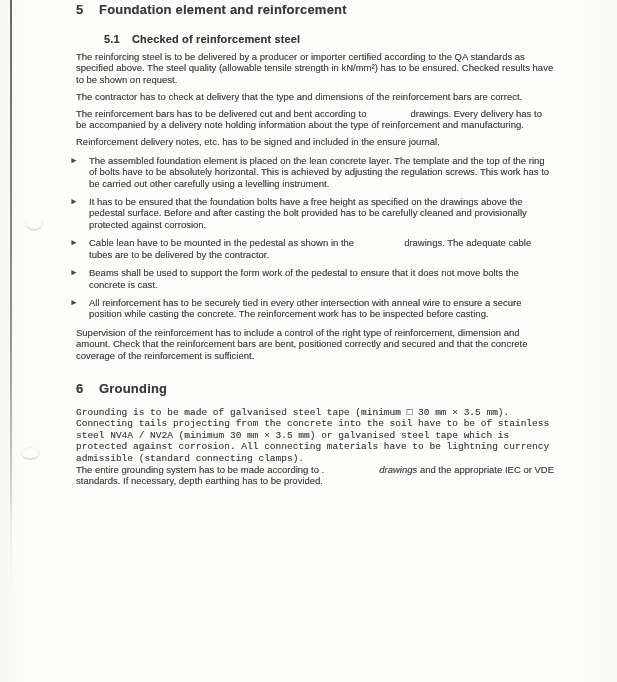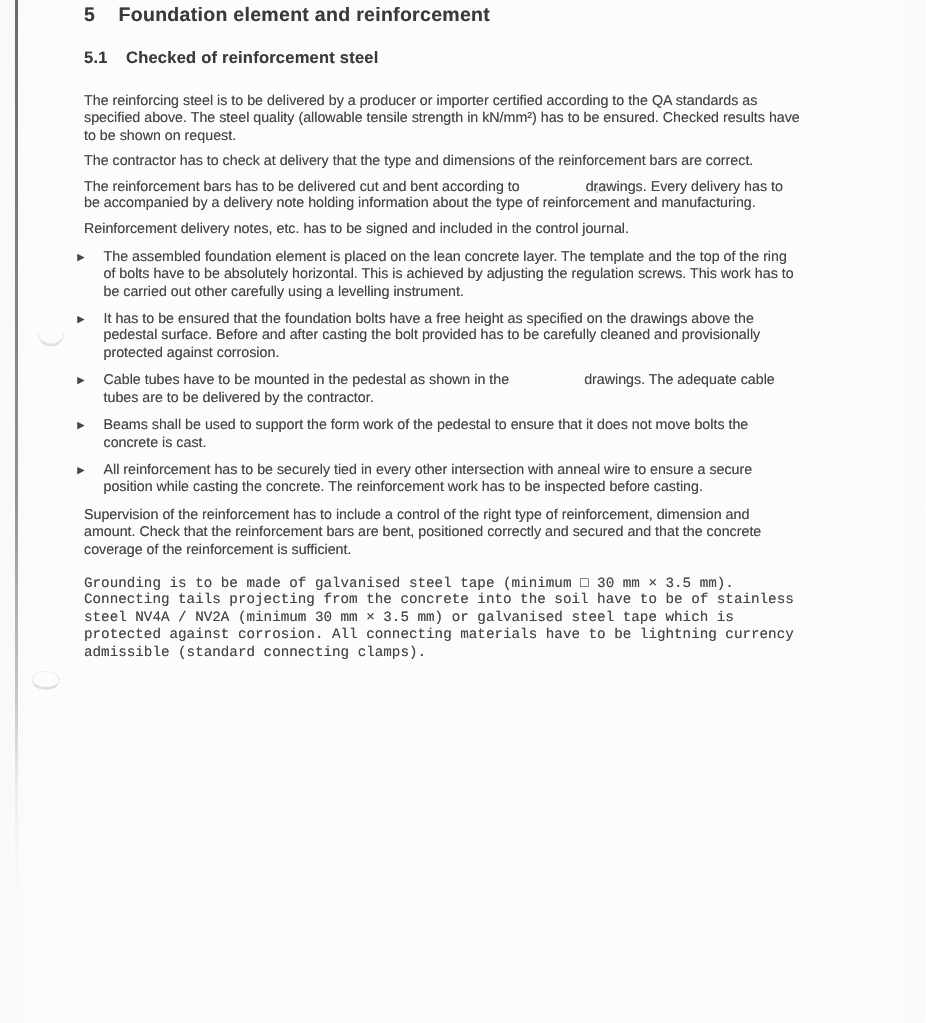--- a/index.html
+++ b/index.html
@@ -48,21 +48,21 @@
     left: 396px; top: 123px;
     font-size: 7px;
     color: #cccccc;
     transform: rotate(-10deg);
     letter-spacing: 1px;
     font-style: italic;
   }
 
   .content {
     position: absolute;
-    left: 56px; top: 2px;
+    left: 76px; top: 2px;
     width: 478px;
     color: #454545;
     font-size: 9.5px;
     line-height: 11.4px;
     text-shadow: 0 0 0.3px rgba(70,70,70,0.55);
   }
 
   .h-chapter {
     font-size: 13px;
     line-height: 15px;
@@ -72,28 +72,28 @@
   }
   .h-chapter .num { display: inline-block; width: 23px; }
 
   .h-section {
     font-size: 11px;
     line-height: 13px;
     font-weight: bold;
     color: #3a3a3a;
     letter-spacing: 0.15px;
   }
-  .h-section .num { display: inline-block; width: 28px; }
+  .h-section .num { display: inline-block; width: 28px; margin-left: 28px; }
 
   .mt-16 { margin-top: 16px; }
   .mt-15 { margin-top: 15px; }
   .mt-20 { margin-top: 20px; }
 
   p.body { margin-top: 6px; }
-  p.body.first { margin-top: 16px; }
+  p.body.first { margin-top: 5px; }
   p.body.tight { margin-top: 0; }
   p.body.after-h6 { margin-top: 11px; font-family: Liberation Mono, monospace; }
 
   .gap { display: inline-block; height: 1px; }
   .gap.w44 { width: 44px; }
   .gap.w50 { width: 50px; }
   .gap.w55 { width: 55px; }
 
   .bullet-list { margin-top: 7px; }
   .bullet-item {
@@ -132,52 +132,56 @@
       <span class="num">5.1</span><span>Checked of reinforcement steel</span>
     </div>
 
     <p class="body first">The reinforcing steel is to be delivered by a producer or importer certified according to the QA standards as specified above. The steel quality (allowable tensile strength in kN/mm²) has to be ensured. Checked results have to be shown on request.</p>
 
     <p class="body">The contractor has to check at delivery that the type and dimensions of the reinforcement bars are correct.</p>
 
     <p class="body" style="margin-top:5px"><span>The reinforcement bars has to be delivered cut and bent according to</span><span class="gap w44"></span><span>drawings. Every delivery has to be accompanied by a delivery note holding information about the type of reinforcement and manufacturing.</span></p>
 
 
-    <p class="body">Reinforcement delivery notes, etc. has to be signed and included in the control journal.</p>
+    <p class="body">Reinforcement delivery notes, etc. has to be signed and included in the ensure journal.</p>
 
 
     <div class="bullet-list">
 
       <div class="bullet-item">
         <span class="bullet-marker">►</span>
         <span class="bullet-text">The assembled foundation element is placed on the lean concrete layer. The template and the top of the ring of bolts have to be absolutely horizontal. This is achieved by adjusting the regulation screws. This work has to be carried out other carefully using a levelling instrument.</span>
       </div>
 
       <div class="bullet-item">
         <span class="bullet-marker">►</span>
         <span class="bullet-text">It has to be ensured that the foundation bolts have a free height as specified on the drawings above the pedestal surface. Before and after casting the bolt provided has to be carefully cleaned and provisionally protected against corrosion.</span>
       </div>
 
       <div class="bullet-item">
         <span class="bullet-marker">►</span>
-        <span class="bullet-text"><span>Cable tubes have to be mounted in the pedestal as shown in the</span><span class="gap w50"></span><span>drawings. The adequate cable tubes are to be delivered by the contractor.</span></span>
+        <span class="bullet-text"><span>Cable lean have to be mounted in the pedestal as shown in the</span><span class="gap w50"></span><span>drawings. The adequate cable tubes are to be delivered by the contractor.</span></span>
       </div>
 
       <div class="bullet-item">
         <span class="bullet-marker">►</span>
         <span class="bullet-text">Beams shall be used to support the form work of the pedestal to ensure that it does not move bolts the concrete is cast.</span>
       </div>
 
       <div class="bullet-item">
         <span class="bullet-marker">►</span>
         <span class="bullet-text">All reinforcement has to be securely tied in every other intersection with anneal wire to ensure a secure position while casting the concrete. The reinforcement work has to be inspected before casting.</span>
       </div>
 
     </div>
 
     <p class="body" style="margin-top:7px">Supervision of the reinforcement has to include a control of the right type of reinforcement, dimension and amount. Check that the reinforcement bars are bent, positioned correctly and secured and that the concrete coverage of the reinforcement is sufficient.</p>
 
+    <div class="h-chapter mt-20">
+      <span class="num">6</span><span>Grounding</span>
+    </div>
 
     <p class="body after-h6">Grounding is to be made of galvanised steel tape (minimum □ 30 mm × 3.5 mm). Connecting tails projecting from the concrete into the soil have to be of stainless steel NV4A / NV2A (minimum 30 mm × 3.5 mm) or galvanised steel tape which is protected against corrosion. All connecting materials have to be lightning currency admissible (standard connecting clamps).</p>
 
+    <p class="body tight"><span>The entire grounding system has to be made according to .</span><span class="gap w55"></span><span class="italic">drawings</span><span> </span><span>and the appropriate IEC or VDE standards. If necessary, depth earthing has to be provided.</span></p>
 
   </div>
 </div>
 
 </body></html>

